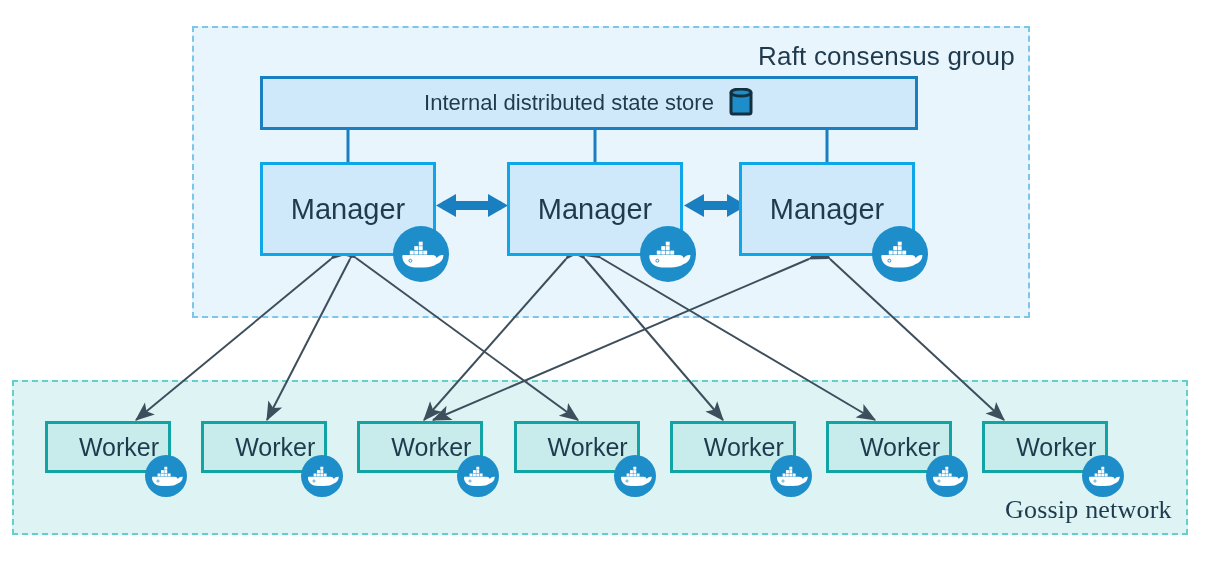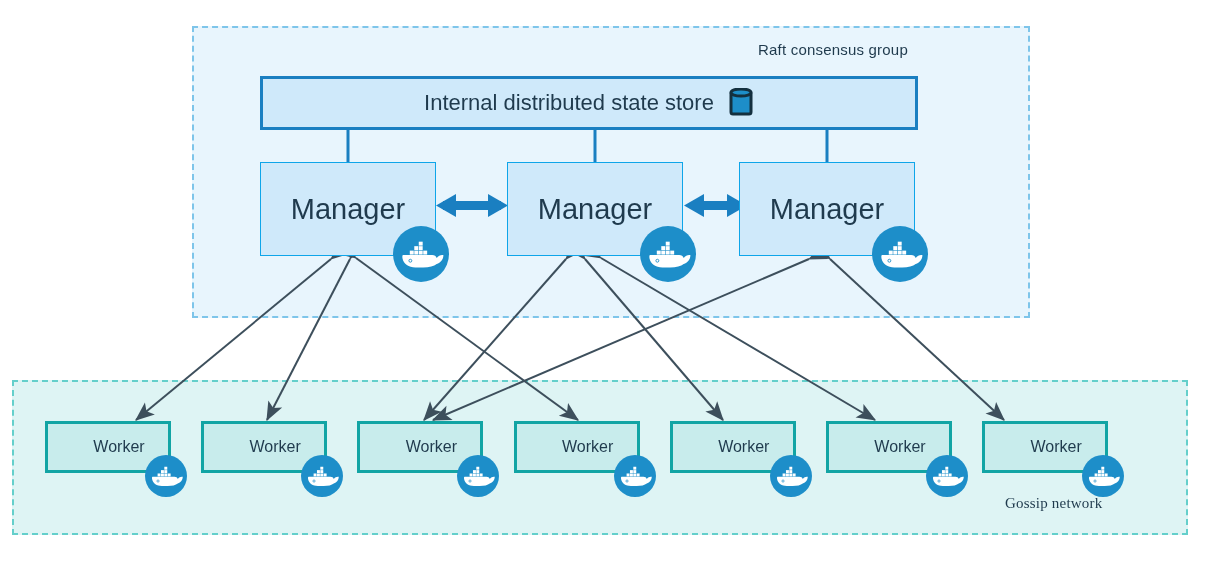--- a/index.html
+++ b/index.html
@@ -46,21 +46,21 @@
     width: 1176px;
     height: 155px;
     background: #def4f4;
     border: 2px dashed #64cfcb;
   }
 
   .panel-label {
     position: absolute;
     z-index: 6;
     color: #1f3a4d;
-    font-size: 15px;
+    font-size: 26px;
     letter-spacing: 0.2px;
     white-space: nowrap;
   }
   #raft-label { left: 758px; top: 41px; }
   #gossip-label { left: 1005px; top: 495px; font-family: Liberation Serif, serif; }
 
   .node {
     position: absolute;
     box-sizing: border-box;
     z-index: 3;
@@ -86,35 +86,35 @@
     display: flex;
     align-items: center;
     gap: 14px;
   }
 
   .manager {
     width: 176px;
     height: 94px;
     top: 162px;
     background: #cfe9fa;
-    border: 1px solid #0ea5e9;
+    border: 3px solid #0ea5e9;
   }
   .manager .node-label { font-size: 29px; }
   #manager-1 { left: 260px; }
   #manager-2 { left: 507px; }
   #manager-3 { left: 739px; }
 
   .worker {
     width: 126px;
     height: 52px;
     top: 421px;
     background: #c8ecec;
     border: 3px solid #12a4a4;
   }
-  .worker .node-label { font-size: 16px; margin-left: 22px; }
+  .worker .node-label { font-size: 25px; margin-left: 22px; }
 
   .docker-badge {
     position: absolute;
     z-index: 5;
     width: 56px;
     height: 56px;
   }
   .docker-badge.small { width: 42px; height: 42px; }
 
   .db-icon { display: inline-block; width: 26px; height: 30px; }

